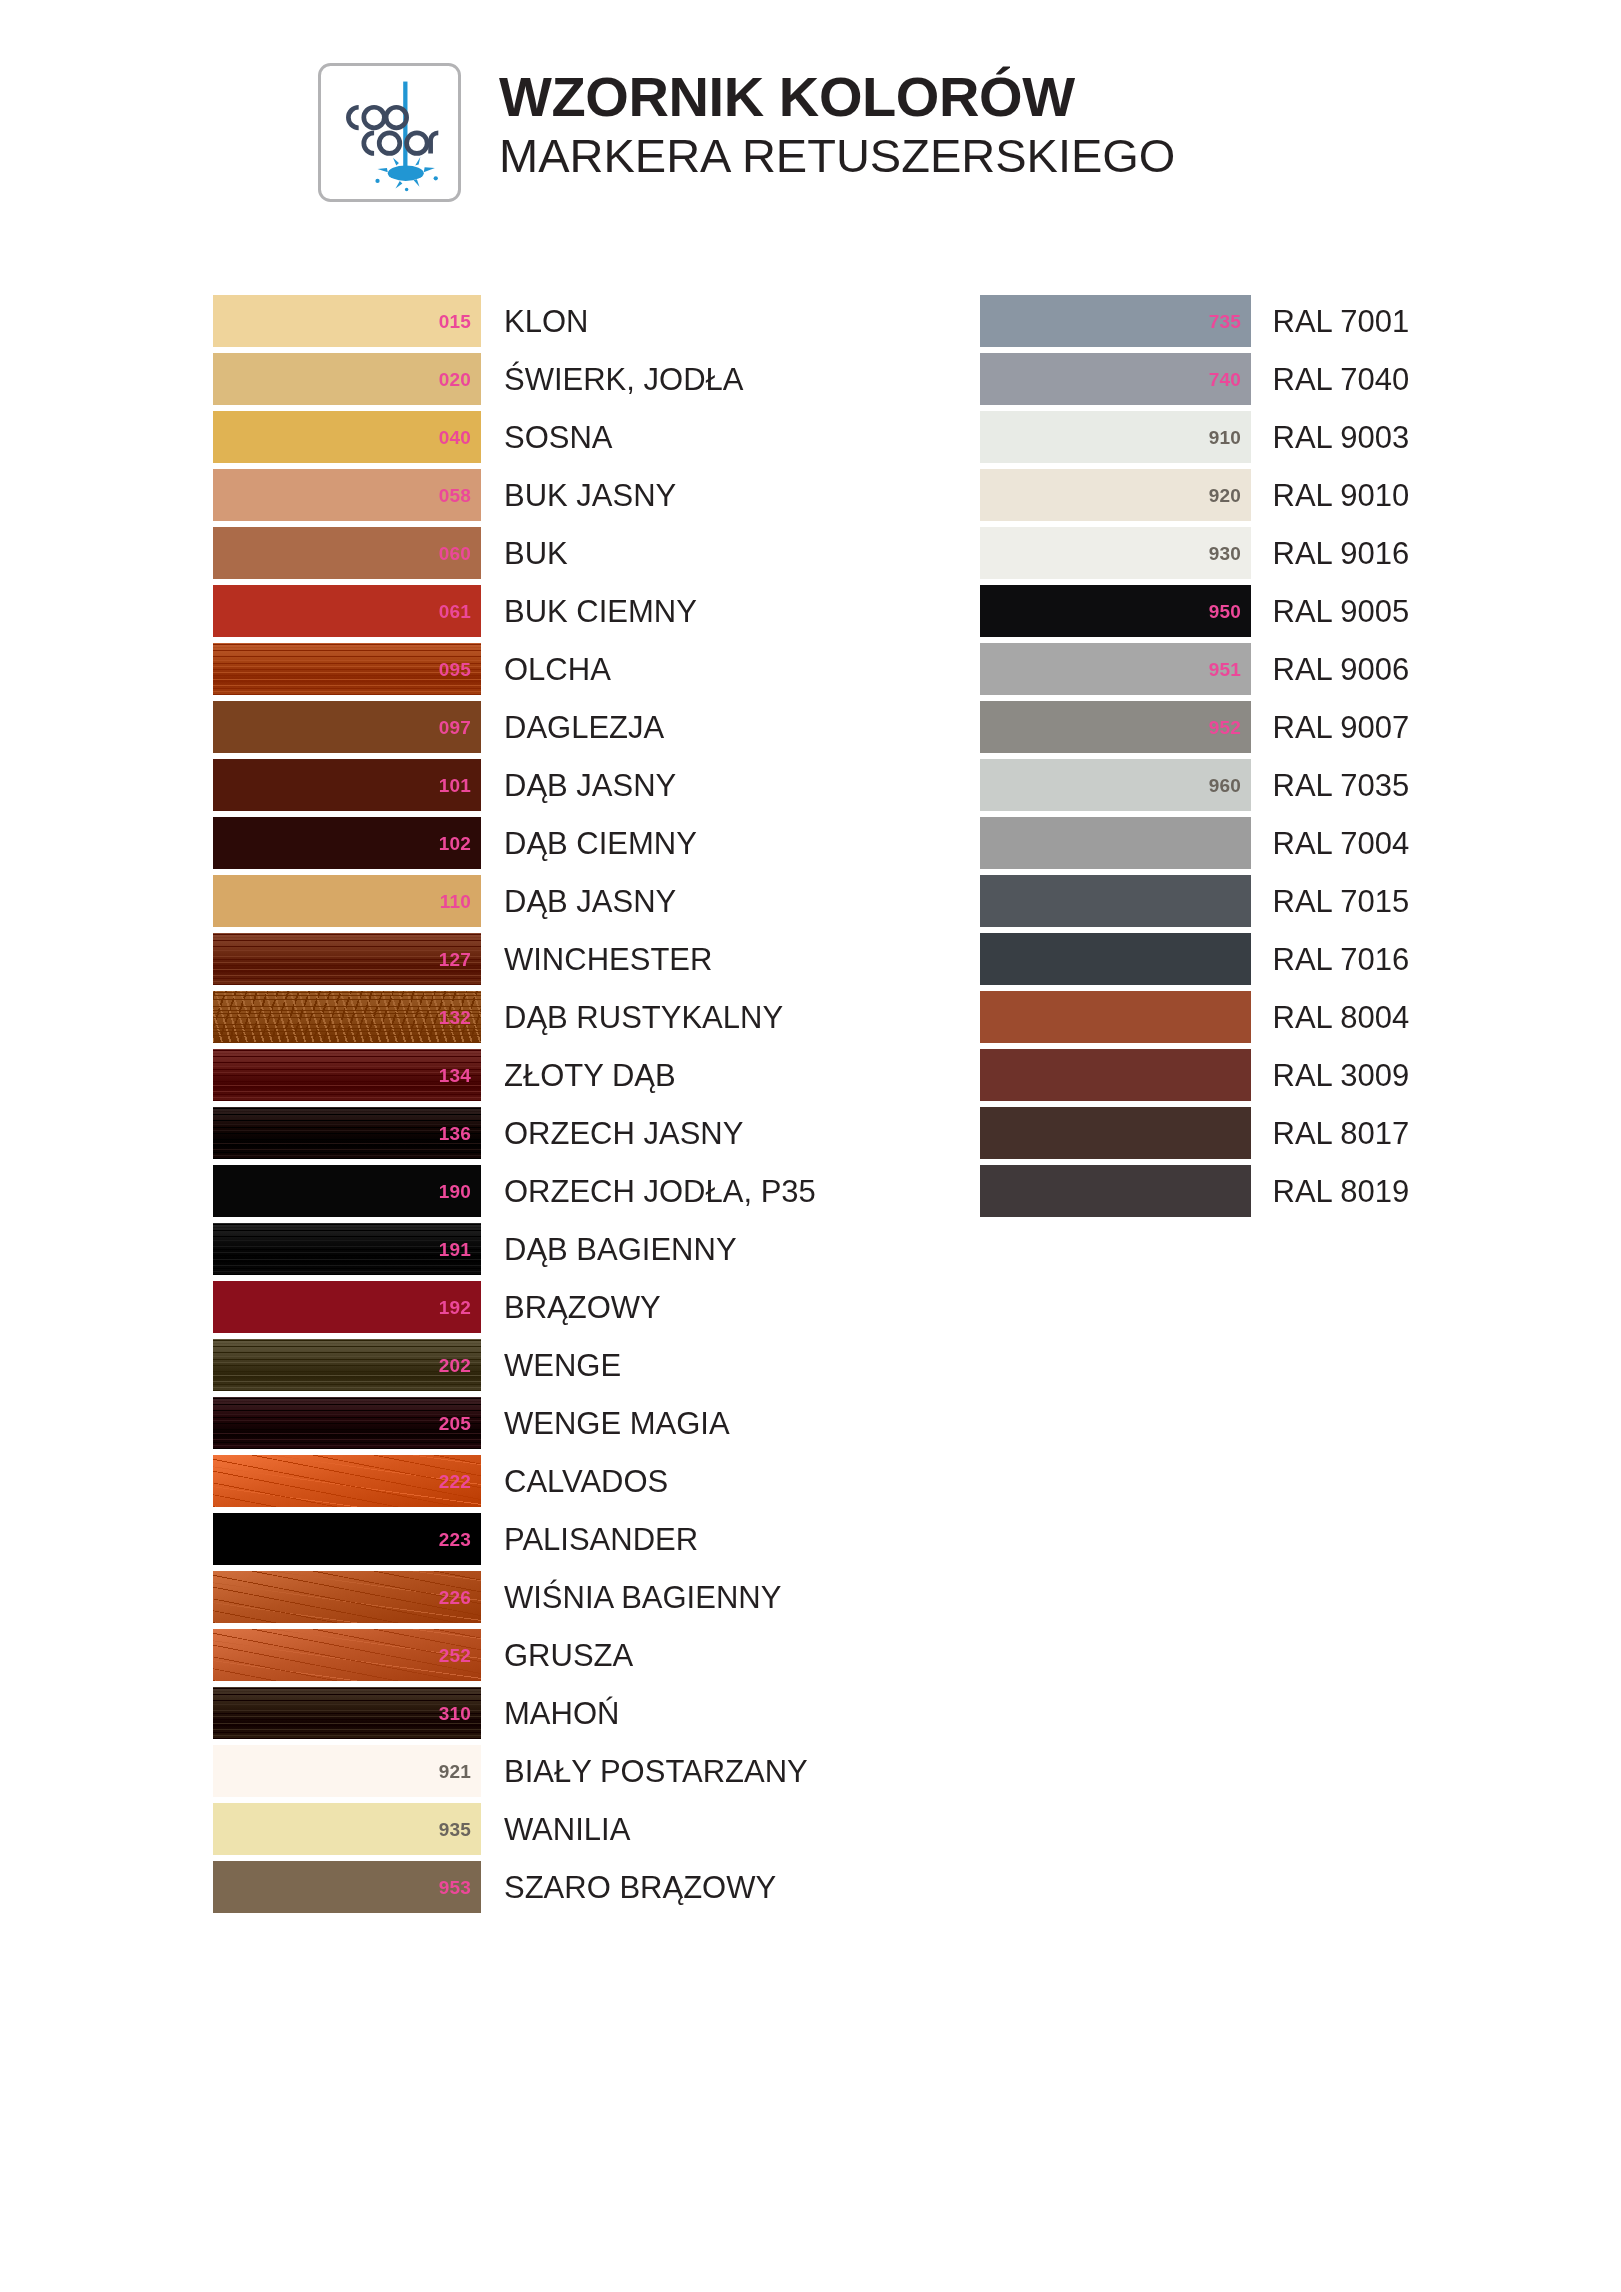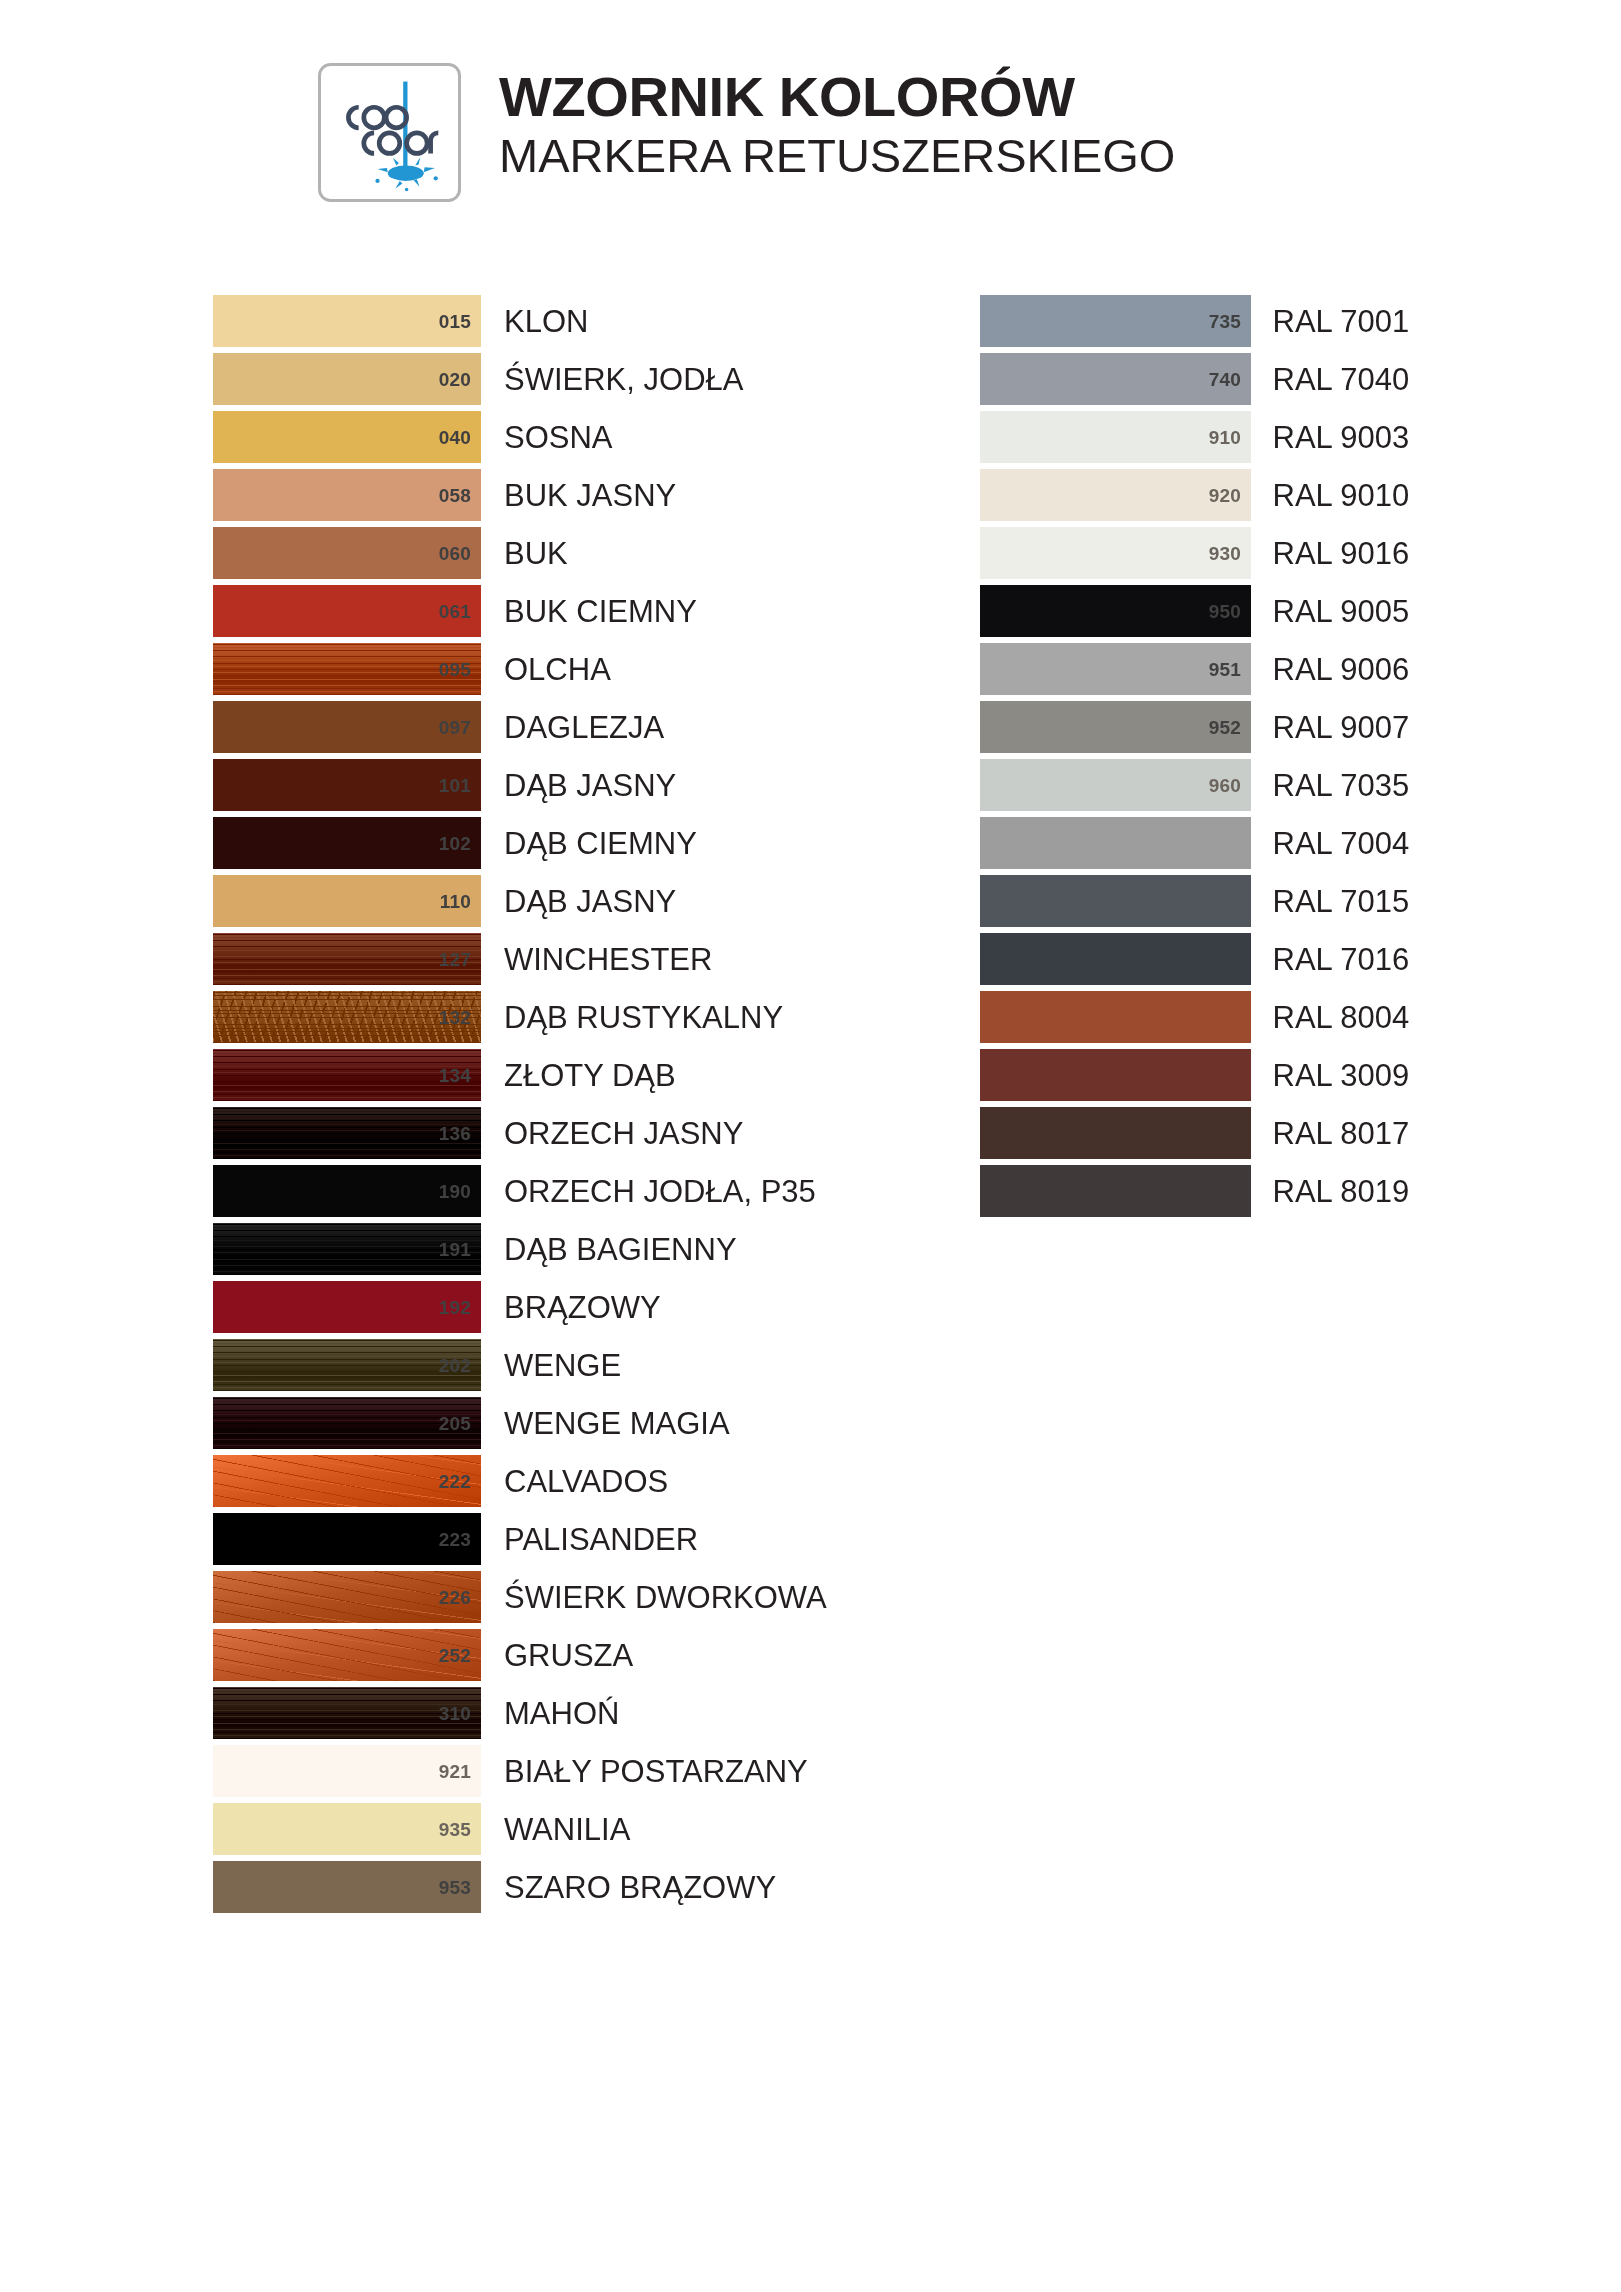--- a/index.html
+++ b/index.html
@@ -76,21 +76,21 @@
     position:absolute;
     right:9.9px;
     top:50%;
     transform:translateY(-50%);
     font-size:19px;
     font-weight:bold;
     letter-spacing:0.2px;
     z-index:3;
     line-height:1;
   }
-  .chip-code.light { color:#404040; }
+  .chip-code.light { color:#ec4899; }
   .chip-code.dark  { color:#6b655d; }
 
   .swatch-label {
     font-size:31px;
     font-weight:normal;
     color:#231f20;
     white-space:nowrap;
     line-height:1;
   }
   #column-left  .swatch-label { margin-left:23px; }
@@ -294,21 +294,21 @@
         <div class="chip-texture" style="background: rgb(0, 0, 0);"></div>
         <div class="chip-code light">223</div>
       </div>
       <div class="swatch-label">PALISANDER</div>
     </div>
     <div class="swatch-row">
       <div class="chip">
         <div class="chip-texture" style="background: repeating-linear-gradient(11deg, rgb(152, 55, 5) 0px, rgb(152, 55, 5) 0.9px, transparent 0.9px, transparent 11.6px), repeating-linear-gradient(8deg, rgb(192, 95, 45) 0px, rgb(192, 95, 45) 0.9px, transparent 0.9px, transparent 19.7px), linear-gradient(168deg, rgb(208, 111, 61) 0%, rgb(178, 81, 31) 45%, rgb(152, 55, 5) 100%) rgb(178, 81, 31);"></div>
         <div class="chip-code light">226</div>
       </div>
-      <div class="swatch-label">ŚWIERK DWORKOWA</div>
+      <div class="swatch-label">WIŚNIA BAGIENNY</div>
     </div>
     <div class="swatch-row">
       <div class="chip">
         <div class="chip-texture" style="background: repeating-linear-gradient(11deg, rgb(163, 59, 12) 0px, rgb(163, 59, 12) 0.9px, transparent 0.9px, transparent 11.6px), repeating-linear-gradient(8deg, rgb(203, 99, 52) 0px, rgb(203, 99, 52) 0.9px, transparent 0.9px, transparent 19.7px), linear-gradient(168deg, rgb(219, 115, 68) 0%, rgb(189, 85, 38) 45%, rgb(163, 59, 12) 100%) rgb(189, 85, 38);"></div>
         <div class="chip-code light">252</div>
       </div>
       <div class="swatch-label">GRUSZA</div>
     </div>
     <div class="swatch-row">
       <div class="chip">

